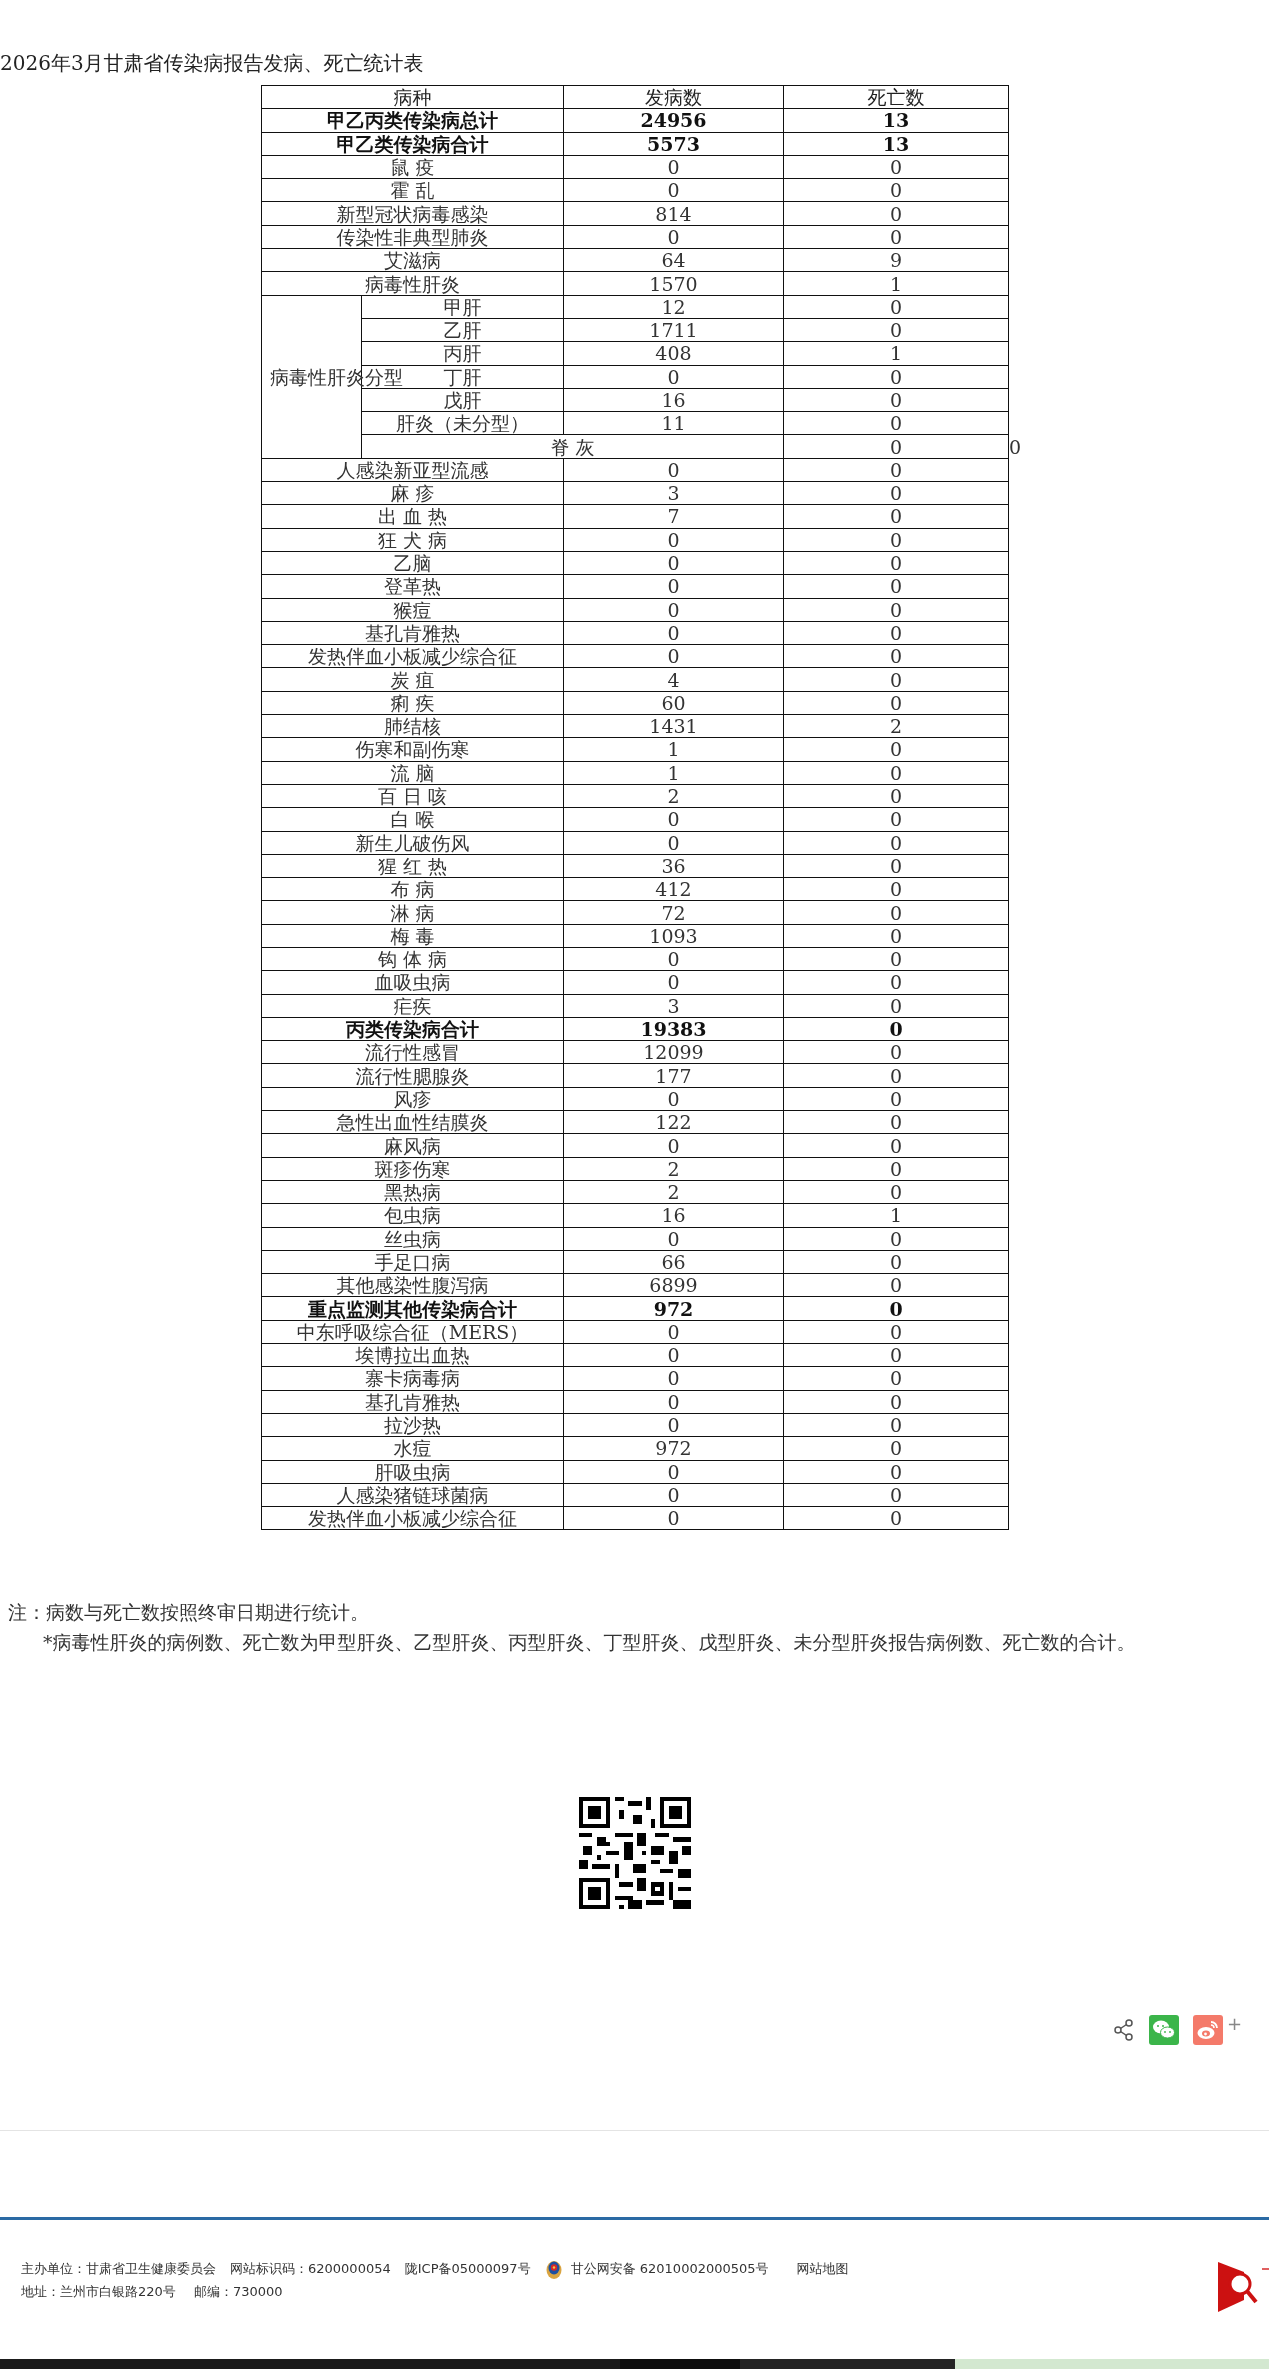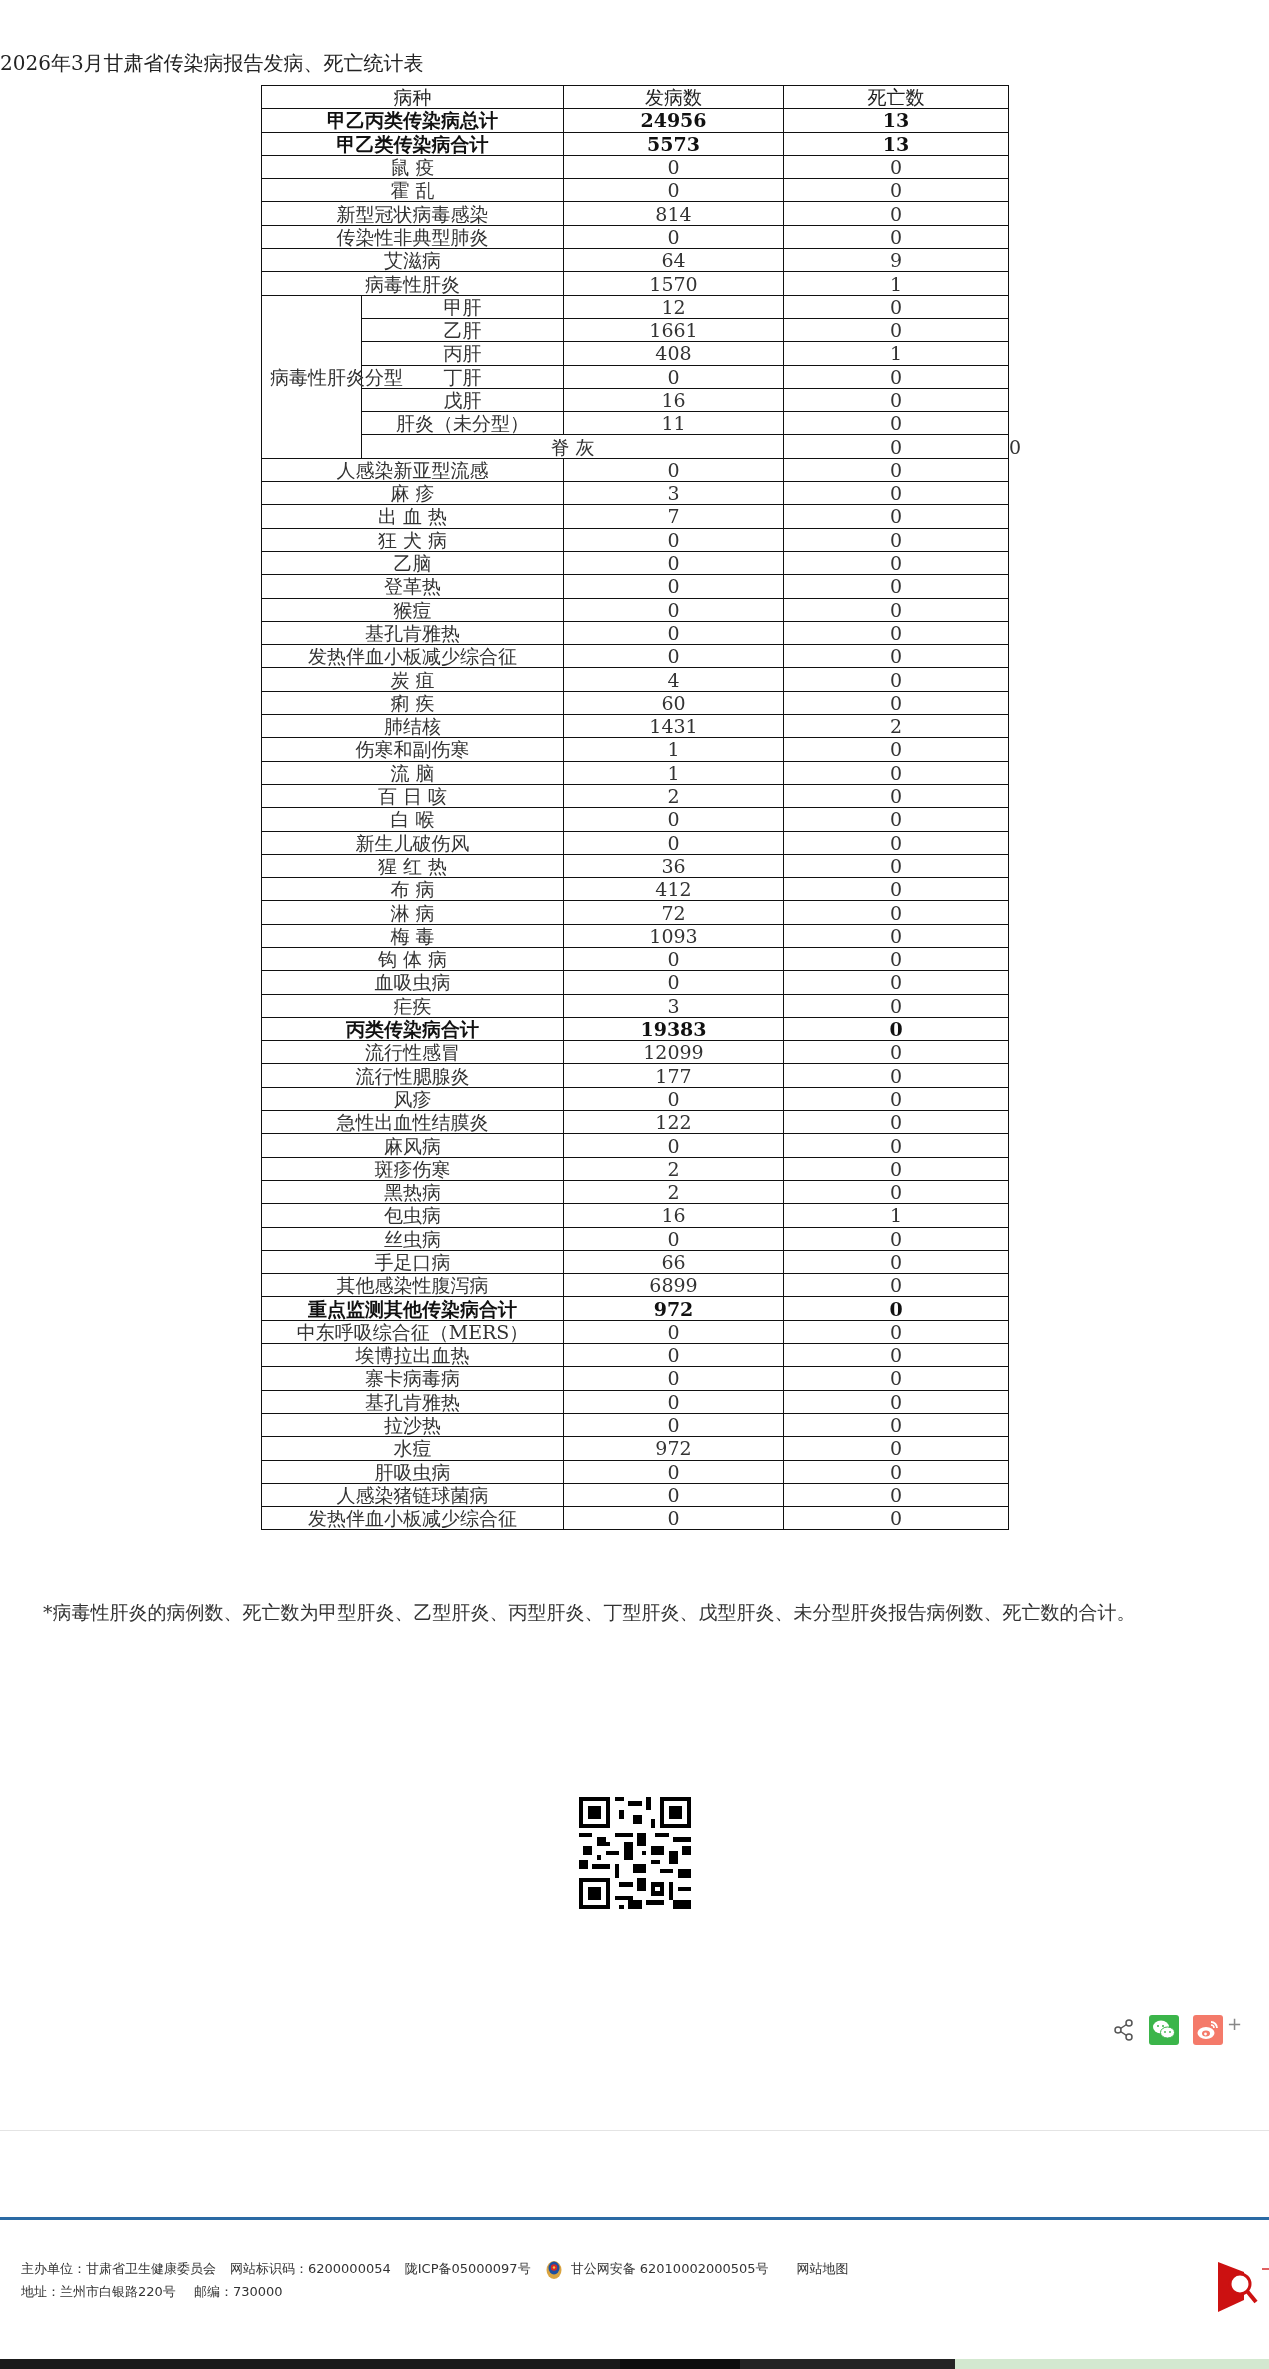--- a/index.html
+++ b/index.html
@@ -99,21 +99,21 @@
         <td>1</td>
       </tr>
       <tr>
         <td rowspan="7" class="merged-left" style="width: 100px;">病毒性肝炎分型</td>
         <td class="sub-name">甲肝</td>
         <td>12</td>
         <td>0</td>
       </tr>
       <tr>
         <td class="sub-name">乙肝</td>
-        <td>1661</td>
+        <td>1711</td>
         <td>0</td>
       </tr>
       <tr>
         <td class="sub-name">丙肝</td>
         <td>408</td>
         <td>1</td>
       </tr>
       <tr>
         <td class="sub-name">丁肝</td>
         <td>0</td>
@@ -361,20 +361,21 @@
       </tr>
       <tr>
         <td colspan="2">发热伴血小板减少综合征</td>
         <td>0</td>
         <td>0</td>
       </tr>
     </tbody>
 </table>
 
 <div class="notes">
+  <p class="n1">注：病数与死亡数按照终审日期进行统计。</p>
   <p class="n2">*病毒性肝炎的病例数、死亡数为甲型肝炎、乙型肝炎、丙型肝炎、丁型肝炎、戊型肝炎、未分型肝炎报告病例数、死亡数的合计。</p>
 </div>
 
 <div class="qr-block">
   <svg class="qr" viewBox="0 0 25 25" shape-rendering="crispEdges">
     <rect width="25" height="25" fill="#fff"></rect>
     <g fill="#000">
       <rect x="0" y="0" width="7" height="7"></rect>
         <rect x="1" y="1" width="5" height="5" fill="#fff"></rect>
         <rect x="2" y="2" width="3" height="3"></rect>

